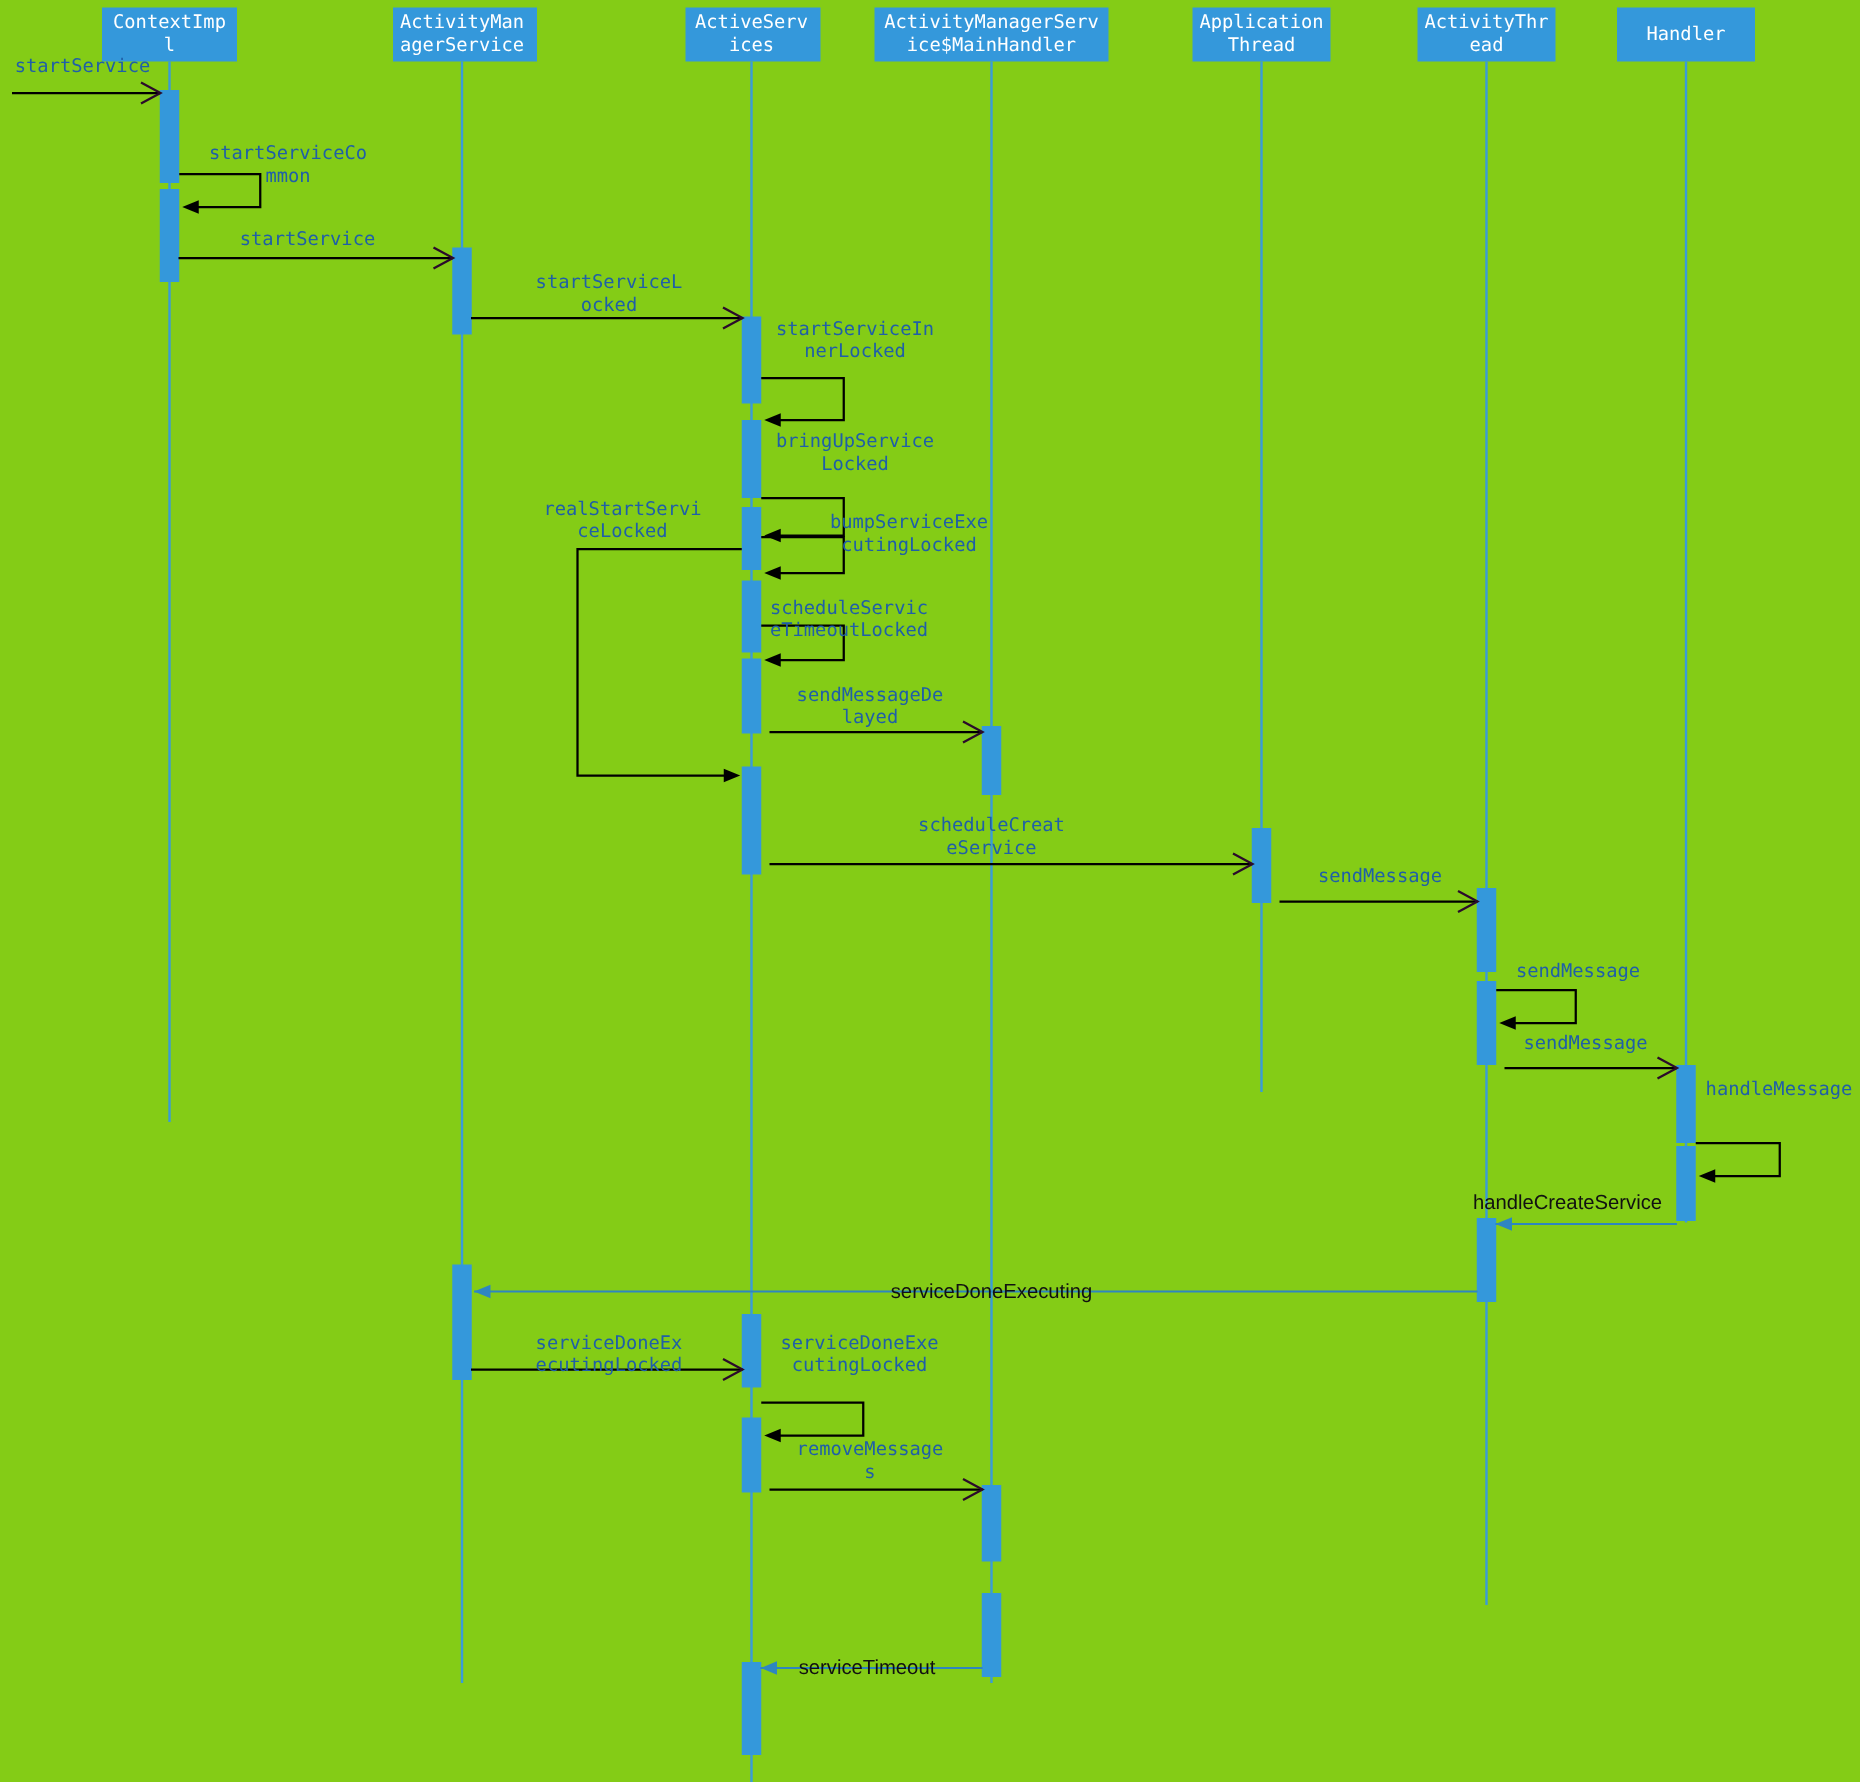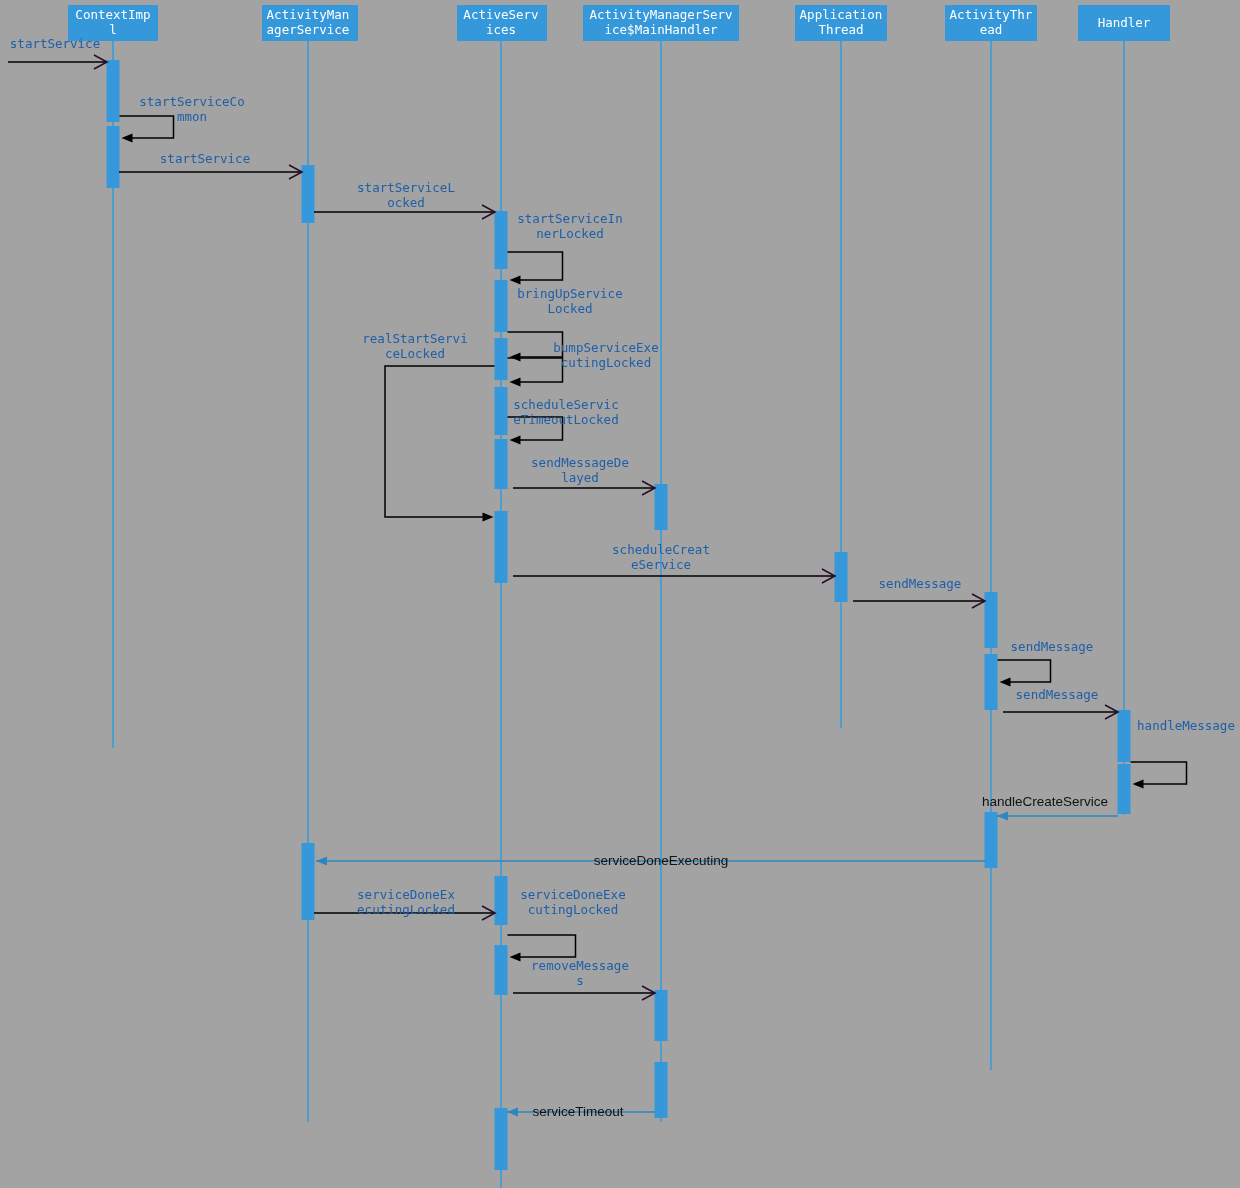--- a/index.html
+++ b/index.html
@@ -4,21 +4,21 @@
 <style>
   html, body {
     margin: 0;
     padding: 0;
     background: #ffffff;
   }
   #diagram-root {
     position: relative;
     width: 1240px;
     height: 1188px;
-    background: #a3a3a3;
+    background: #84cc16;
     font-family: "DejaVu Sans Mono", monospace;
     overflow: hidden;
   }
   svg#seq {
     display: block;
     width: 1240px;
     height: 1188px;
   }
   .lifeline-line {
     stroke: #3a9bd9;

